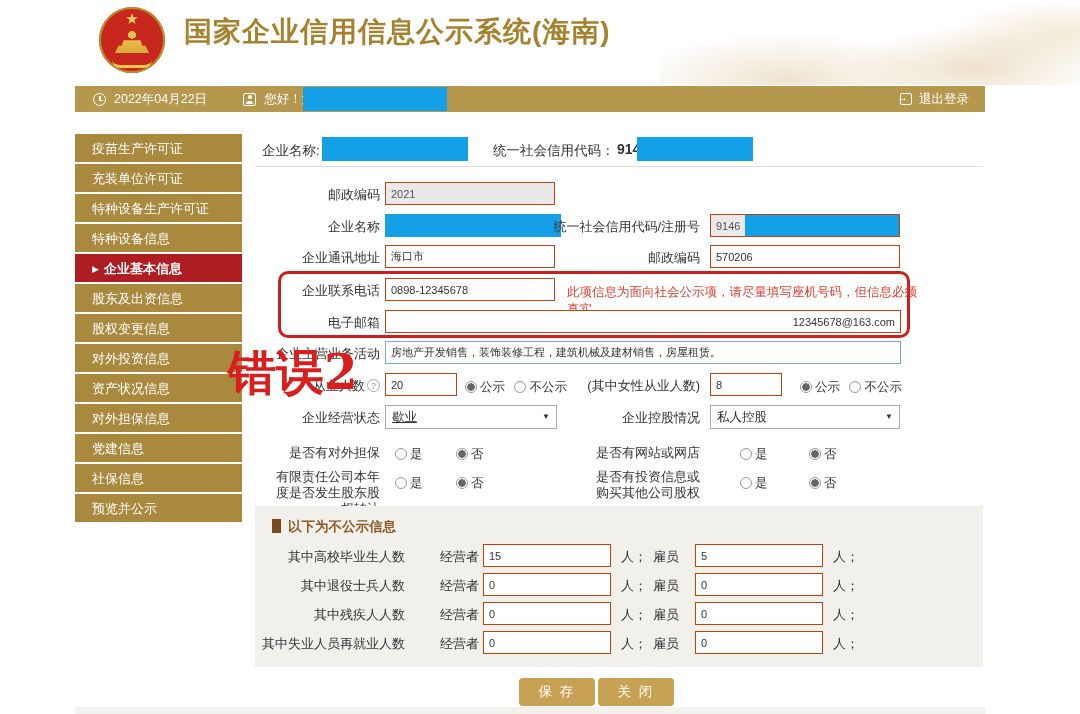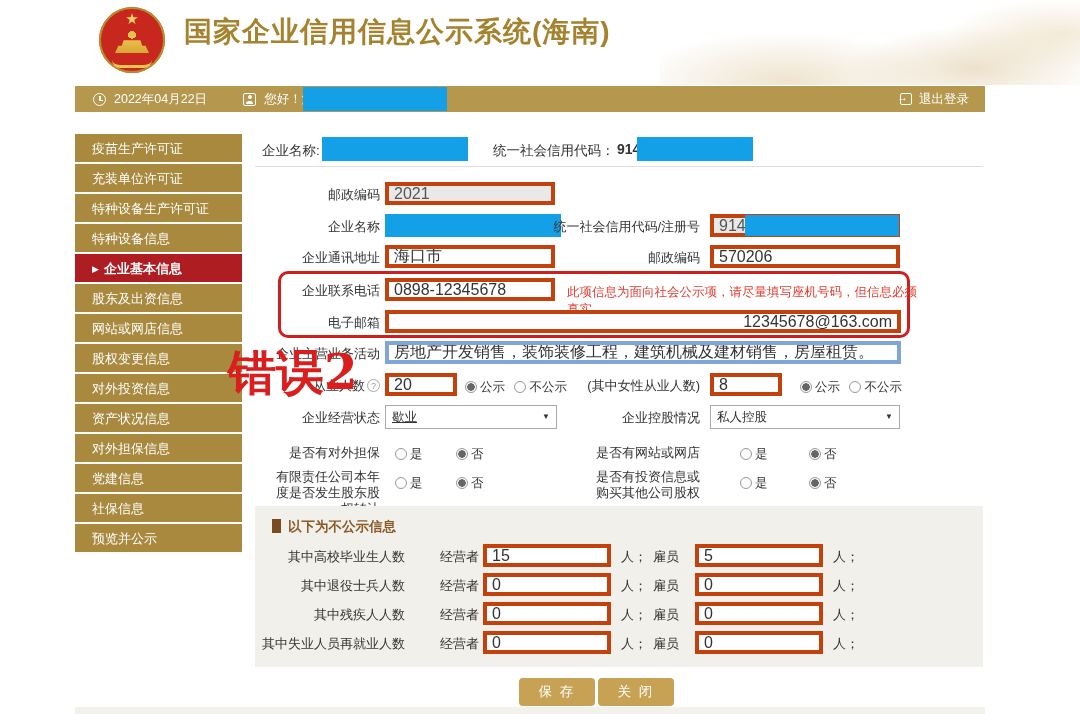--- a/index.html
+++ b/index.html
@@ -54,21 +54,21 @@
   .sum-label { position:absolute; left:7px; top:5px; font-size:13.5px; color:#333; }
   .redact1 { position:absolute; left:67px; top:0; width:146px; height:24px; background:#14a0e6; }
   .sum-code-label { position:absolute; left:238px; top:5px; font-size:13.5px; }
   .sum-code-val { position:absolute; left:362px; top:4px; font-size:14px; font-weight:bold; }
   .redact2 { position:absolute; left:382px; top:0; width:116px; height:24px; background:#14a0e6; }
   .divider { position:absolute; left:0; top:36px; width:728px; height:1px; background:#dedede; }
 
   .frow { position:absolute; width:730px; }
   .flabel { position:absolute; left:0; width:125px; text-align:right; top:4px; color:#333; }
   .flabel2 { position:absolute; left:320px; width:125px; text-align:right; top:4px; color:#333; }
-  .inp { position:absolute; height:23px; border:4px solid #c2410c; background:#fff; font-size:16px; color:#333;
+  .inp { position:absolute; height:23px; border:1px solid #c2410c; background:#fff; font-size:11px; color:#333;
     padding:0 5px; font-family:inherit; }
   .inp:disabled, .inp.gray { background:#e9e9e9; color:#555; }
   .i1 { left:130px; width:170px; }
   .i2 { left:455px; width:190px; }
   .blue-input { position:absolute; left:130px; width:176px; height:23px; background:#14a0e6; }
   .code-redact { position:absolute; left:490px; top:1px; width:154px; height:21px; background:#14a0e6; }
 
   .red-note { position:absolute; left:312px; top:6px; width:360px; color:#e03c30; font-size:12.5px; }
   .red-box { position:absolute; left:23px; top:141px; width:632px; height:67px; border:3px solid #cf1e1e; border-radius:10px; pointer-events:none; }
 
@@ -139,21 +139,20 @@
   </div>
 </div>
 
 <div class="sidebar">
   <div class="side-item"><span>疫苗生产许可证</span></div>
   <div class="side-item"><span>充装单位许可证</span></div>
   <div class="side-item"><span>特种设备生产许可证</span></div>
   <div class="side-item"><span>特种设备信息</span></div>
   <div class="side-item active"><span class="tri">▶</span><span>企业基本信息</span></div>
   <div class="side-item"><span>股东及出资信息</span></div>
-  <div class="side-item"><span>网站或网店信息</span></div>
   <div class="side-item"><span>股权变更信息</span></div>
   <div class="side-item"><span>对外投资信息</span></div>
   <div class="side-item"><span>资产状况信息</span></div>
   <div class="side-item"><span>对外担保信息</span></div>
   <div class="side-item"><span>党建信息</span></div>
   <div class="side-item"><span>社保信息</span></div>
   <div class="side-item"><span>预览并公示</span></div>
 </div>
 
 <div class="main">

